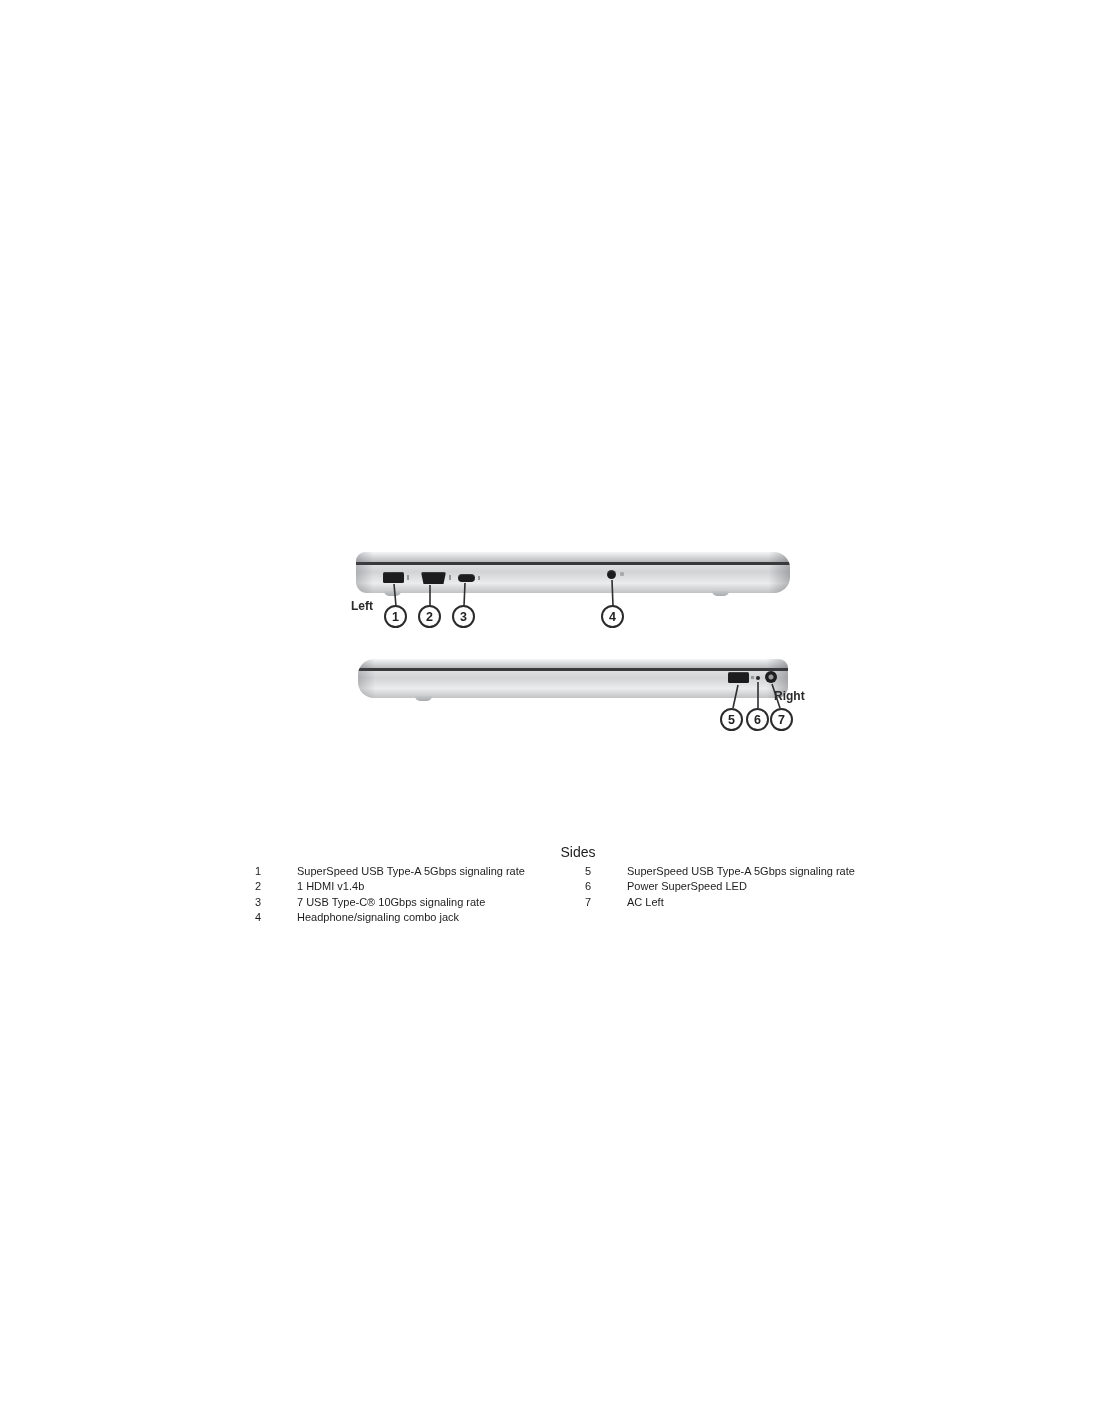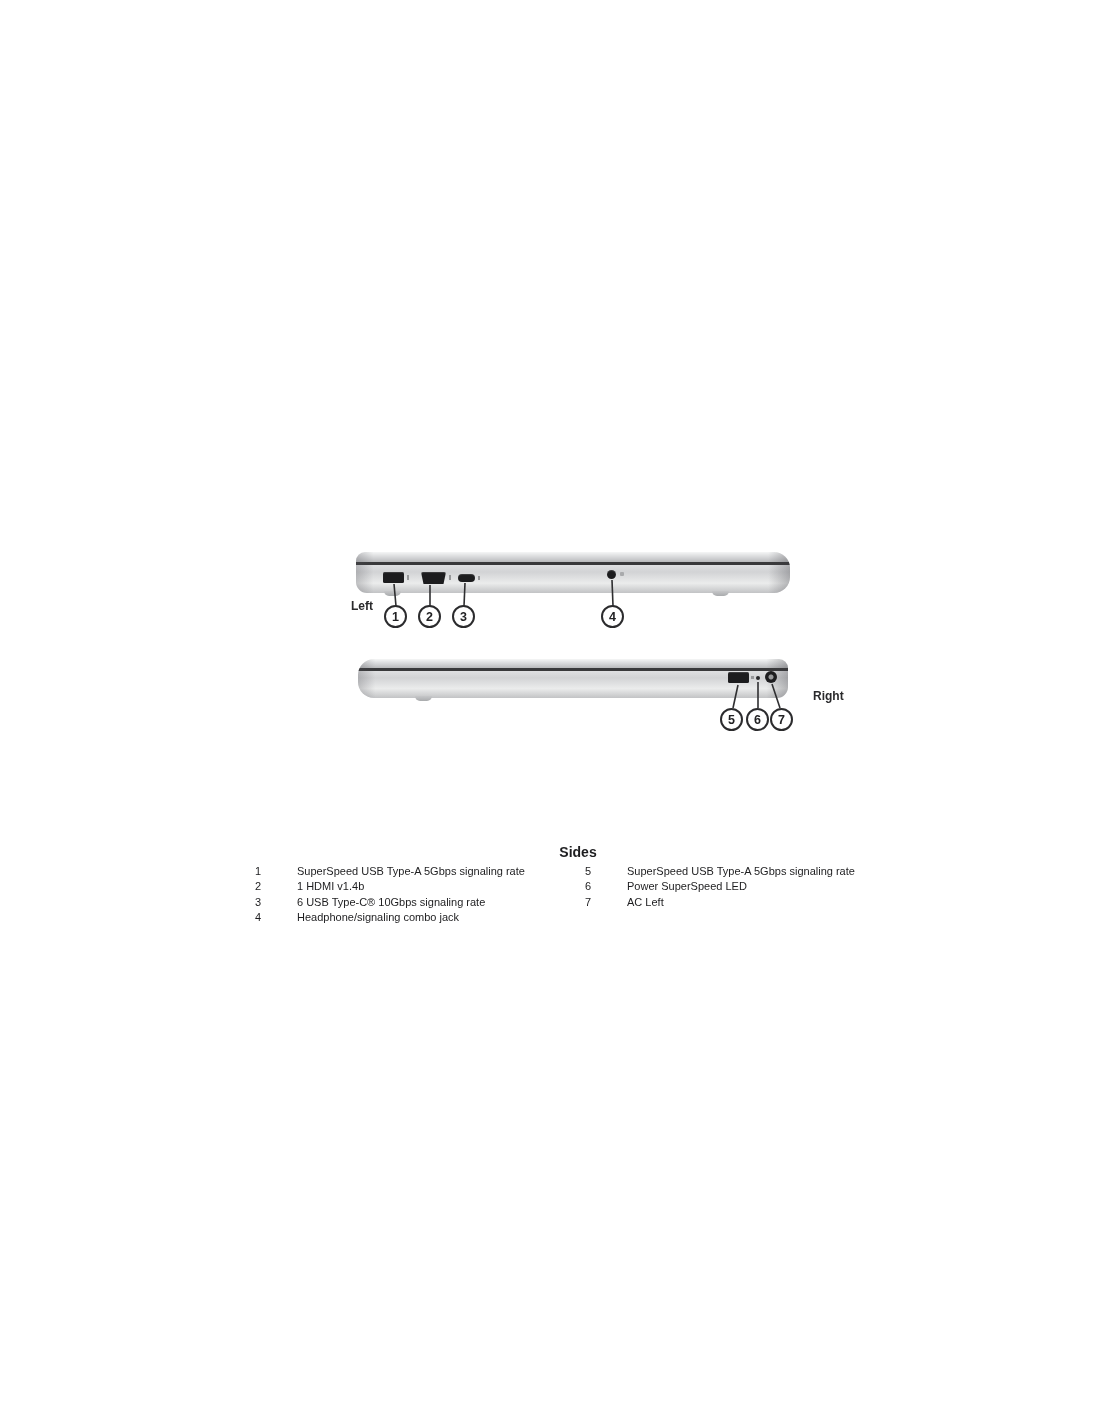--- a/index.html
+++ b/index.html
@@ -43,21 +43,21 @@
   .callout {
     position:absolute; width:23px; height:23px; box-sizing:border-box;
     border:2px solid #2b2b2d; border-radius:50%; background:#ffffff;
     display:flex; align-items:center; justify-content:center;
     font-size:12.5px; font-weight:bold; color:#222224;
   }
   .side-label { position:absolute; font-size:12px; font-weight:bold; color:#2a2a2c; }
 
   
   .legend { position:absolute; left:245px; top:844px; width:640px; }
-  .legend-title { position:relative; left:13px; text-align:center; font-size:14px; font-weight:bold; line-height:16px; }
+  .legend-title { position:relative; left:13px; text-align:center; font-size:14px; font-weight:normal; line-height:16px; }
   .legend-cols { display:flex; margin-top:4px; }
   .legend-col  { display:flex; flex-direction:column; }
   .col-left  { margin-left:10px; width:320px; }
   .col-right { margin-left:10px; }
   .legend-row { display:flex; font-size:11px; line-height:15.4px; }
   .legend-num { width:42px; flex:0 0 42px; }
 </style>
 </head>
 <body>
 
@@ -130,38 +130,38 @@
     <div class="callout" style="left:370px; top:53px;">
         <span>5</span>
       </div>
     <div class="callout" style="left:396px; top:53px;">
         <span>6</span>
       </div>
     <div class="callout" style="left:420px; top:53px;">
         <span>7</span>
       </div>
 
-    <div class="side-label" style="left:463px; top:34px;">Right</div>
+    <div class="side-label" style="left:424px; top:34px;">Right</div>
   </div>
 
   <div class="legend">
     <div class="legend-title">Sides</div>
     <div class="legend-cols">
       <div class="legend-col col-left">
         <div class="legend-row">
           <span class="legend-num">1</span>
           <span class="legend-txt">SuperSpeed USB Type-A 5Gbps signaling rate</span>
         </div>
         <div class="legend-row">
           <span class="legend-num">2</span>
           <span class="legend-txt">1 HDMI v1.4b</span>
         </div>
         <div class="legend-row">
           <span class="legend-num">3</span>
-          <span class="legend-txt">6 USB Type-C® 10Gbps signaling rate</span>
+          <span class="legend-txt">7 USB Type-C® 10Gbps signaling rate</span>
         </div>
         <div class="legend-row">
           <span class="legend-num">4</span>
           <span class="legend-txt">Headphone/signaling combo jack</span>
         </div>
       </div>
       <div class="legend-col col-right">
         <div class="legend-row">
           <span class="legend-num">5</span>
           <span class="legend-txt">SuperSpeed USB Type-A 5Gbps signaling rate</span>

